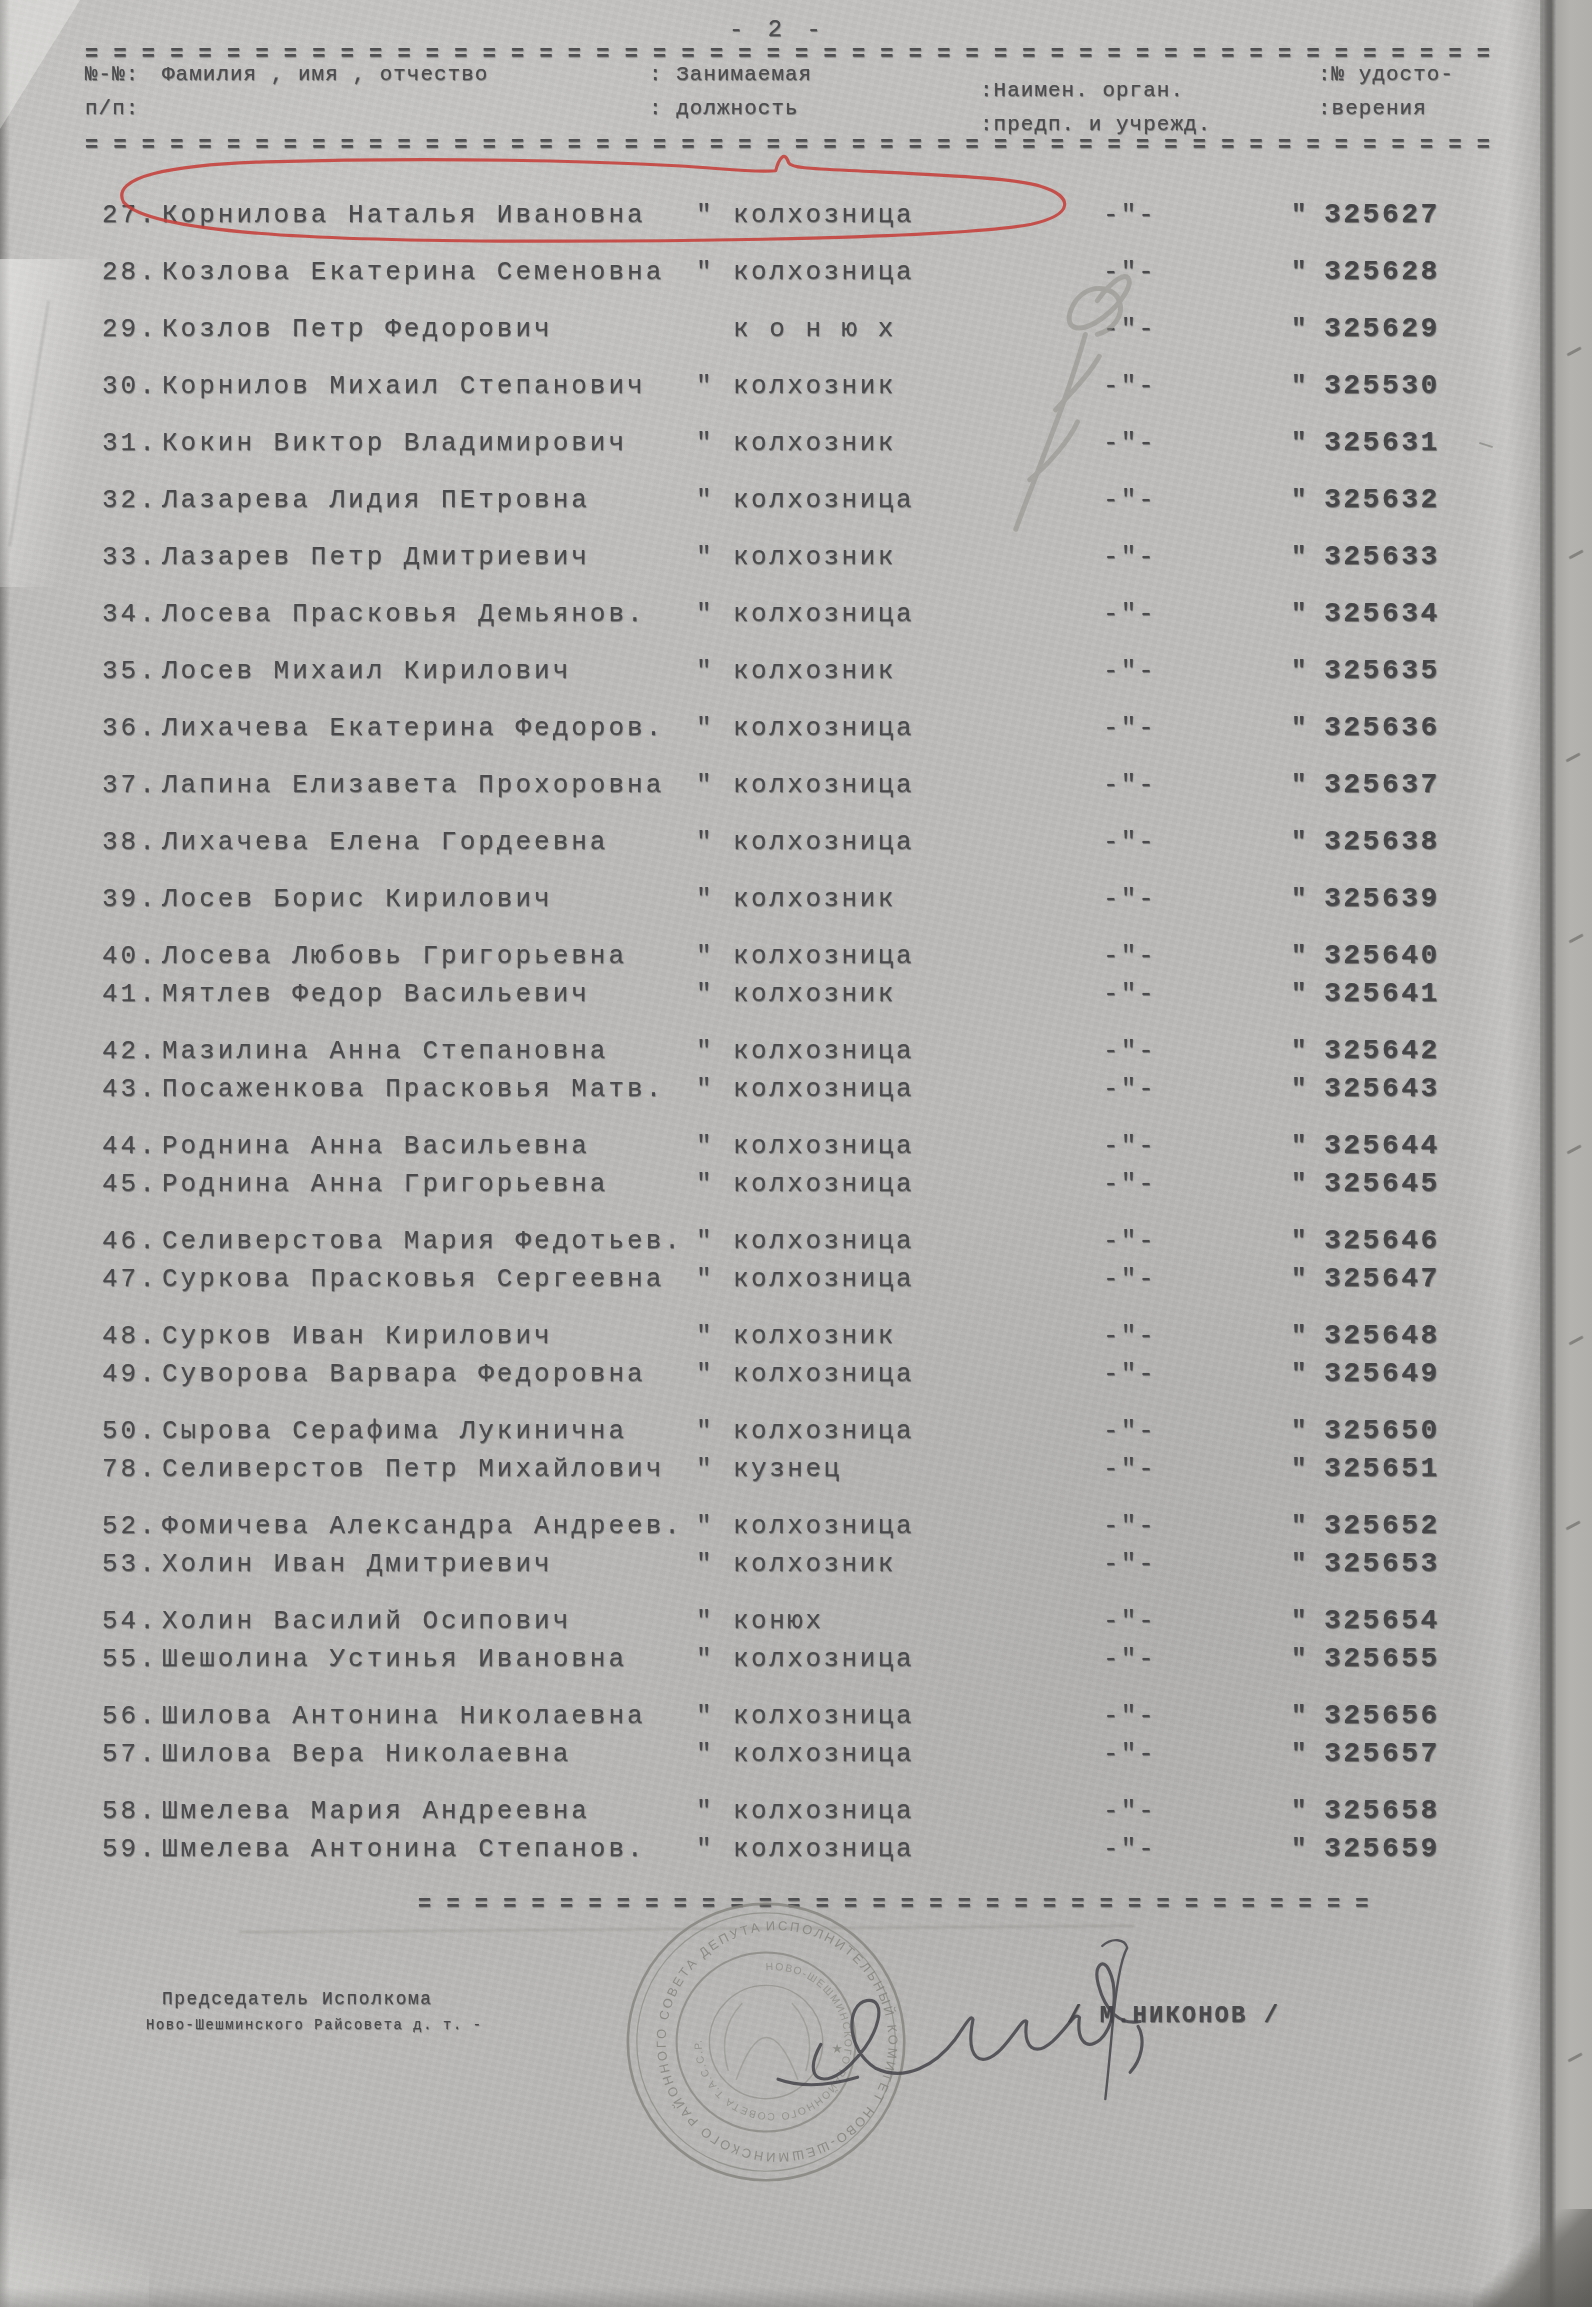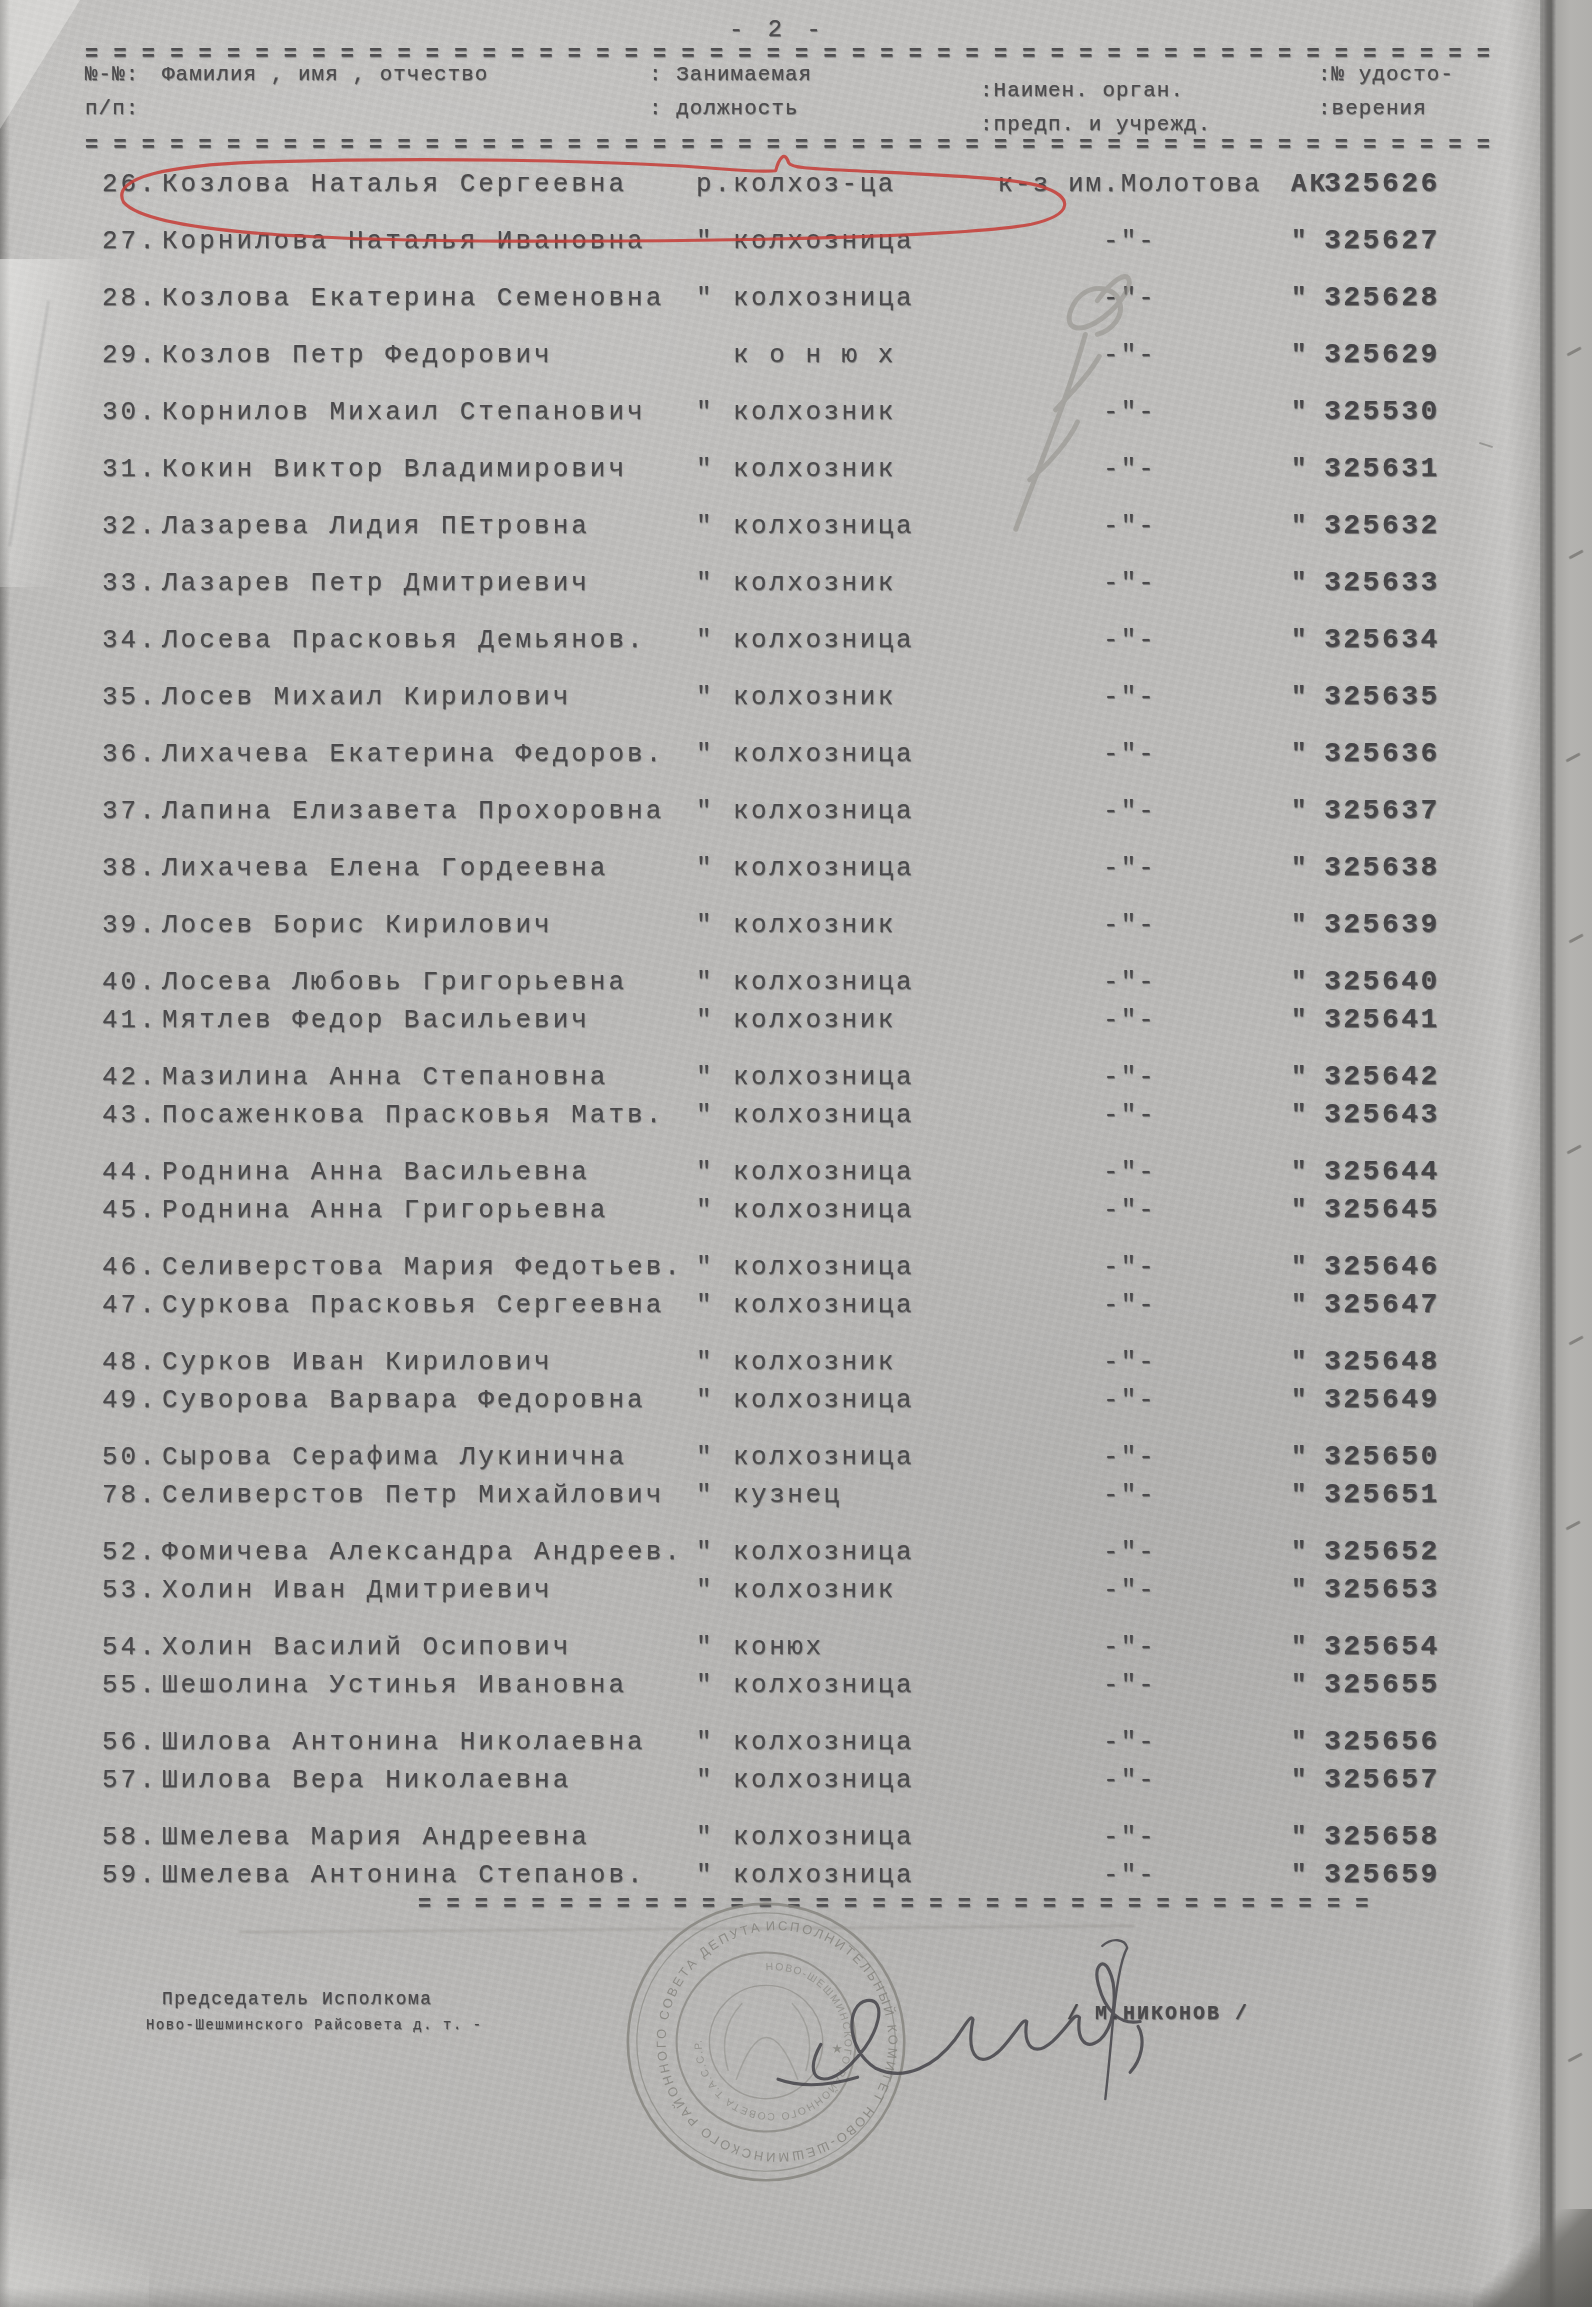--- a/index.html
+++ b/index.html
@@ -38,21 +38,21 @@
   .c-name{left:162px;}
   .c-m1{left:696px;}
   .c-occ{left:733px;letter-spacing:2.5px;}
   .c-org{left:985px;width:289px;text-align:center;letter-spacing:2px;}
   .c-m2{left:1291px;font-weight:700;}
   .c-cert{left:1324px;font-size:28px;letter-spacing:2.5px;font-weight:700;color:#464548;
      text-shadow:0.7px 0.7px 1px rgba(50,50,52,.6);}
   
   .f1{top:1989px;left:162px;font-size:18px;letter-spacing:1.5px;}
   .f2{top:2017px;left:146px;font-size:14px;letter-spacing:1.5px;}
-  .fname{top:2002px;left:1067px;font-size:20px;letter-spacing:2px;font-weight:700;}
+  .fname{top:2002px;left:1067px;font-size:24px;letter-spacing:2px;font-weight:700;}
   
   .edge-left{left:0;top:0;width:10px;height:2307px;background:linear-gradient(90deg,rgba(78,77,75,.55),transparent);}
   .crease-left{left:0;top:259px;width:100px;height:328px;
      background:linear-gradient(100deg,rgba(250,250,248,.5),rgba(250,250,248,.12) 55%,transparent 75%);}
   .crease-line{left:28px;top:299px;width:2px;height:249px;background:rgba(130,129,127,.35);transform:rotate(9deg);filter:blur(1px);}
   .corner-tl{left:0;top:0;width:80px;height:129px;background:rgba(248,248,246,.35);
      clip-path:polygon(0 0,100% 0,0 100%);}
   .corner-bl{left:0;top:2179px;width:149px;height:128px;
      background:linear-gradient(35deg,rgba(246,246,243,.4),transparent 70%);}
   .bottom-strip{left:0;top:2287px;width:1592px;height:21px;background:linear-gradient(180deg,transparent,rgba(95,94,92,.35));}
@@ -102,29 +102,20 @@
   <div class="abs hcell hx1 ink" style="top:97px;text-align:right;">п/п:</div>
   <div class="abs hcell hx2 ink" style="top:63px;">Фамилия , имя , отчество</div>
   <div class="abs hcell hx3 ink" style="top:63px;">: Занимаемая</div>
   <div class="abs hcell hx3 ink" style="top:97px;">: должность</div>
   <div class="abs hcell hx4 ink" style="top:63px;">:Наимен. орган.</div>
   <div class="abs hcell hx4 ink" style="top:97px;">:предп. и учрежд.</div>
   <div class="abs hcell hx5 ink" style="top:63px;">:№ удосто-</div>
   <div class="abs hcell hx5 ink" style="top:97px;">:верения</div>
 
   <div id="rows" class="rows">
-      <div class="row first">
-        <span class="c c-num">26.</span>
-        <span class="c c-name">Козлова Наталья Сергеевна</span>
-        <span class="c c-m1">р.</span>
-        <span class="c c-occ">колхоз-ца</span>
-        <span class="c c-org">к-з им.Молотова</span>
-        <span class="c c-m2">АК</span>
-        <span class="c c-cert">325626</span>
-      </div>
       <div class="row gl">
         <span class="c c-num">27.</span>
         <span class="c c-name">Корнилова Наталья Ивановна</span>
         <span class="c c-m1">"</span>
         <span class="c c-occ">колхозница</span>
         <span class="c c-org">-"-</span>
         <span class="c c-m2">"</span>
         <span class="c c-cert">325627</span>
       </div>
       <div class="row gl">

